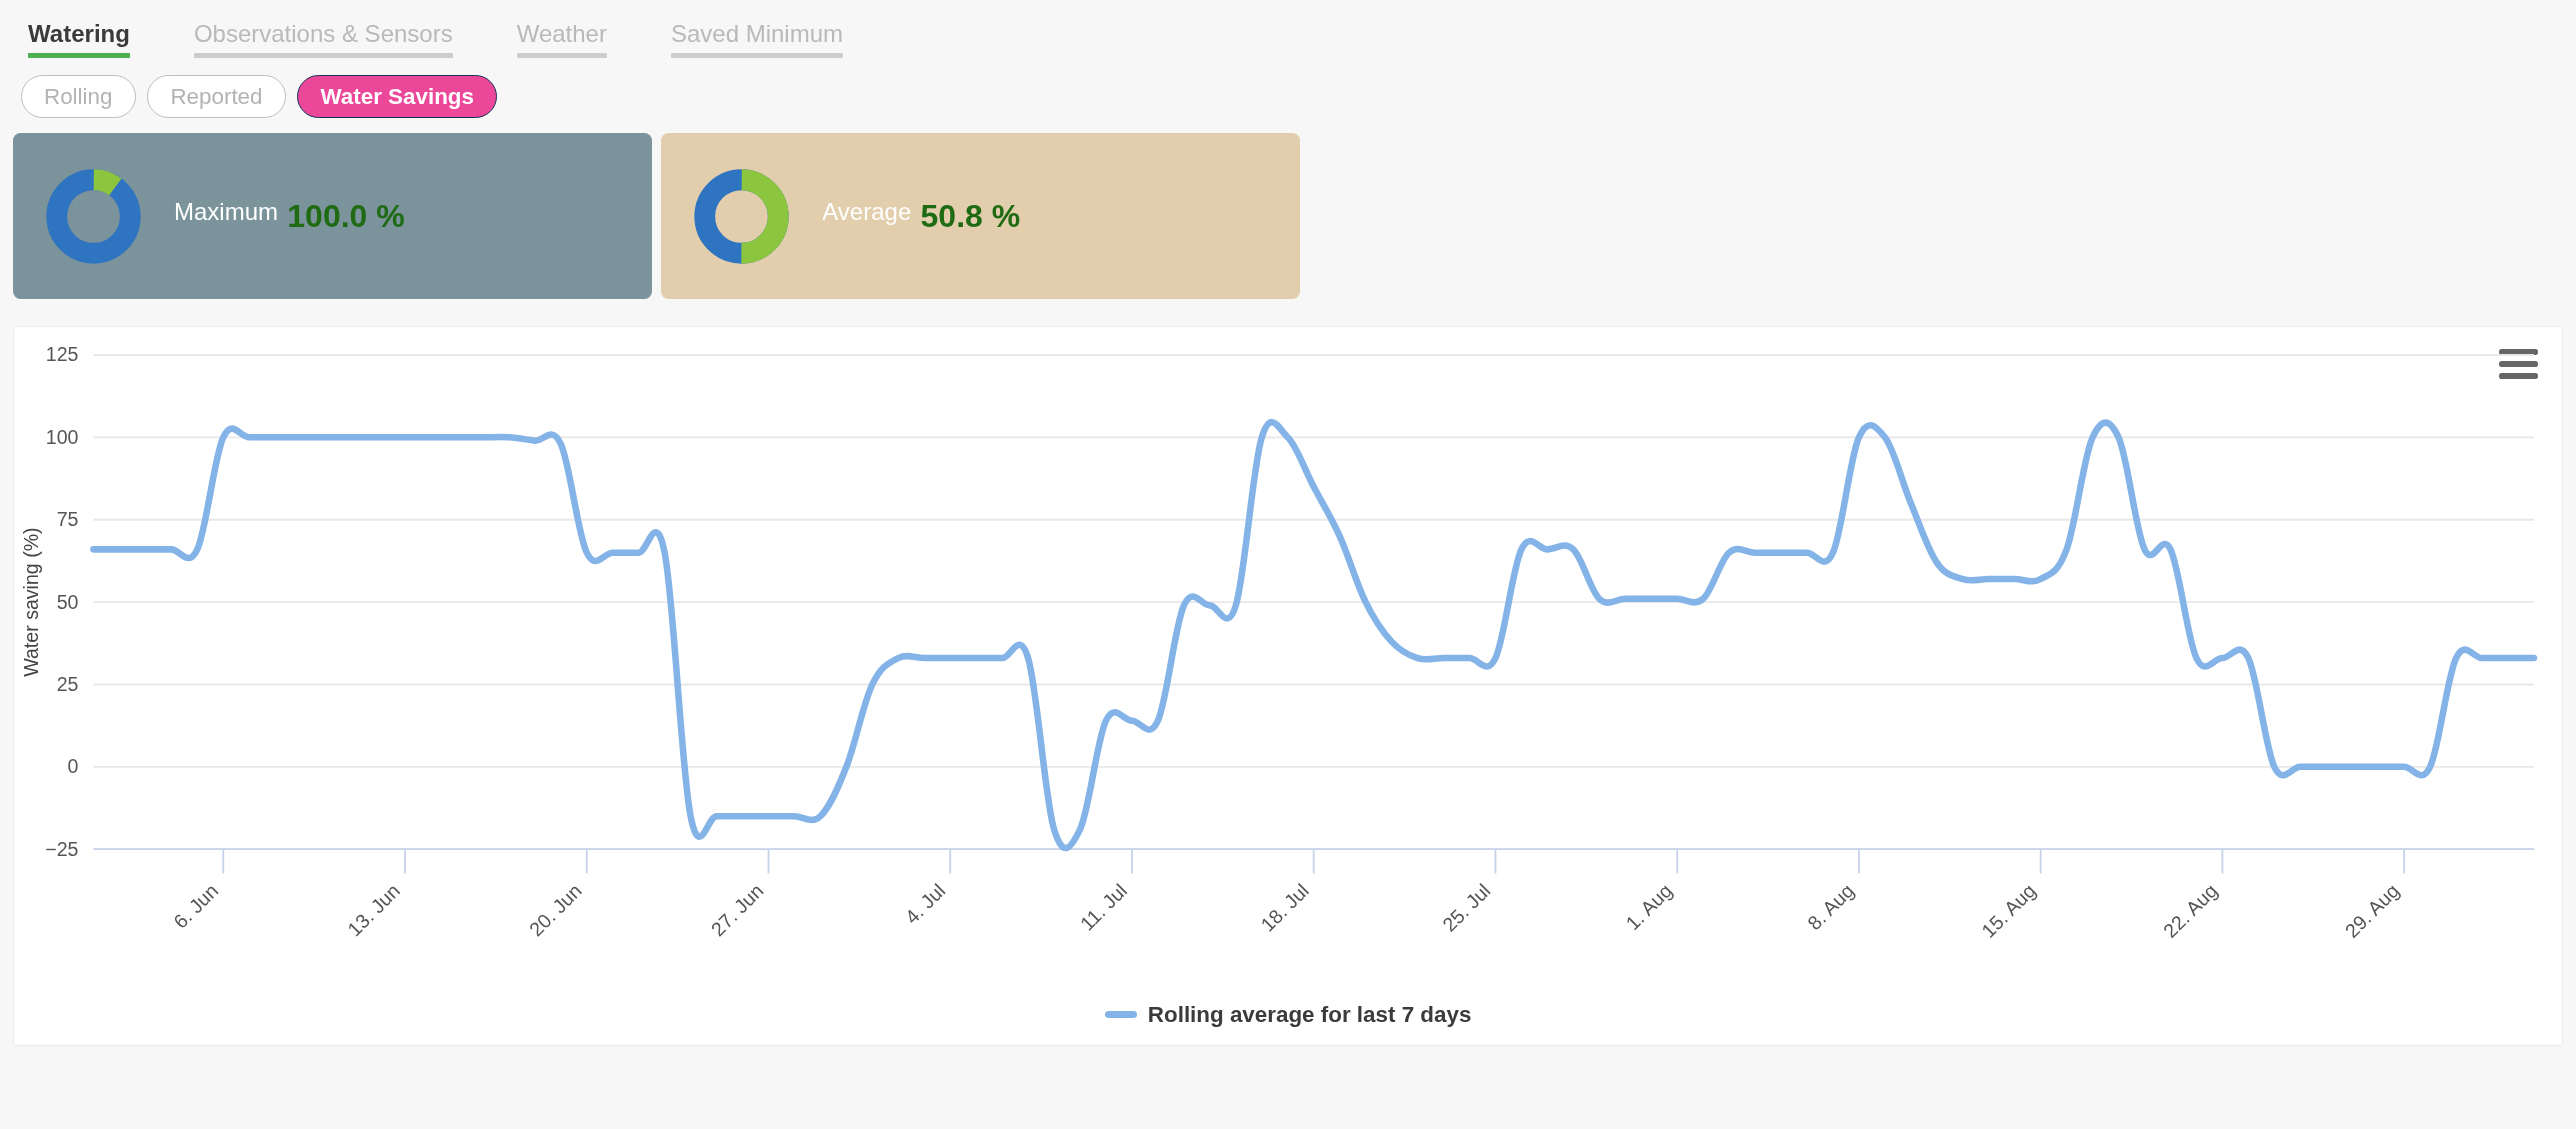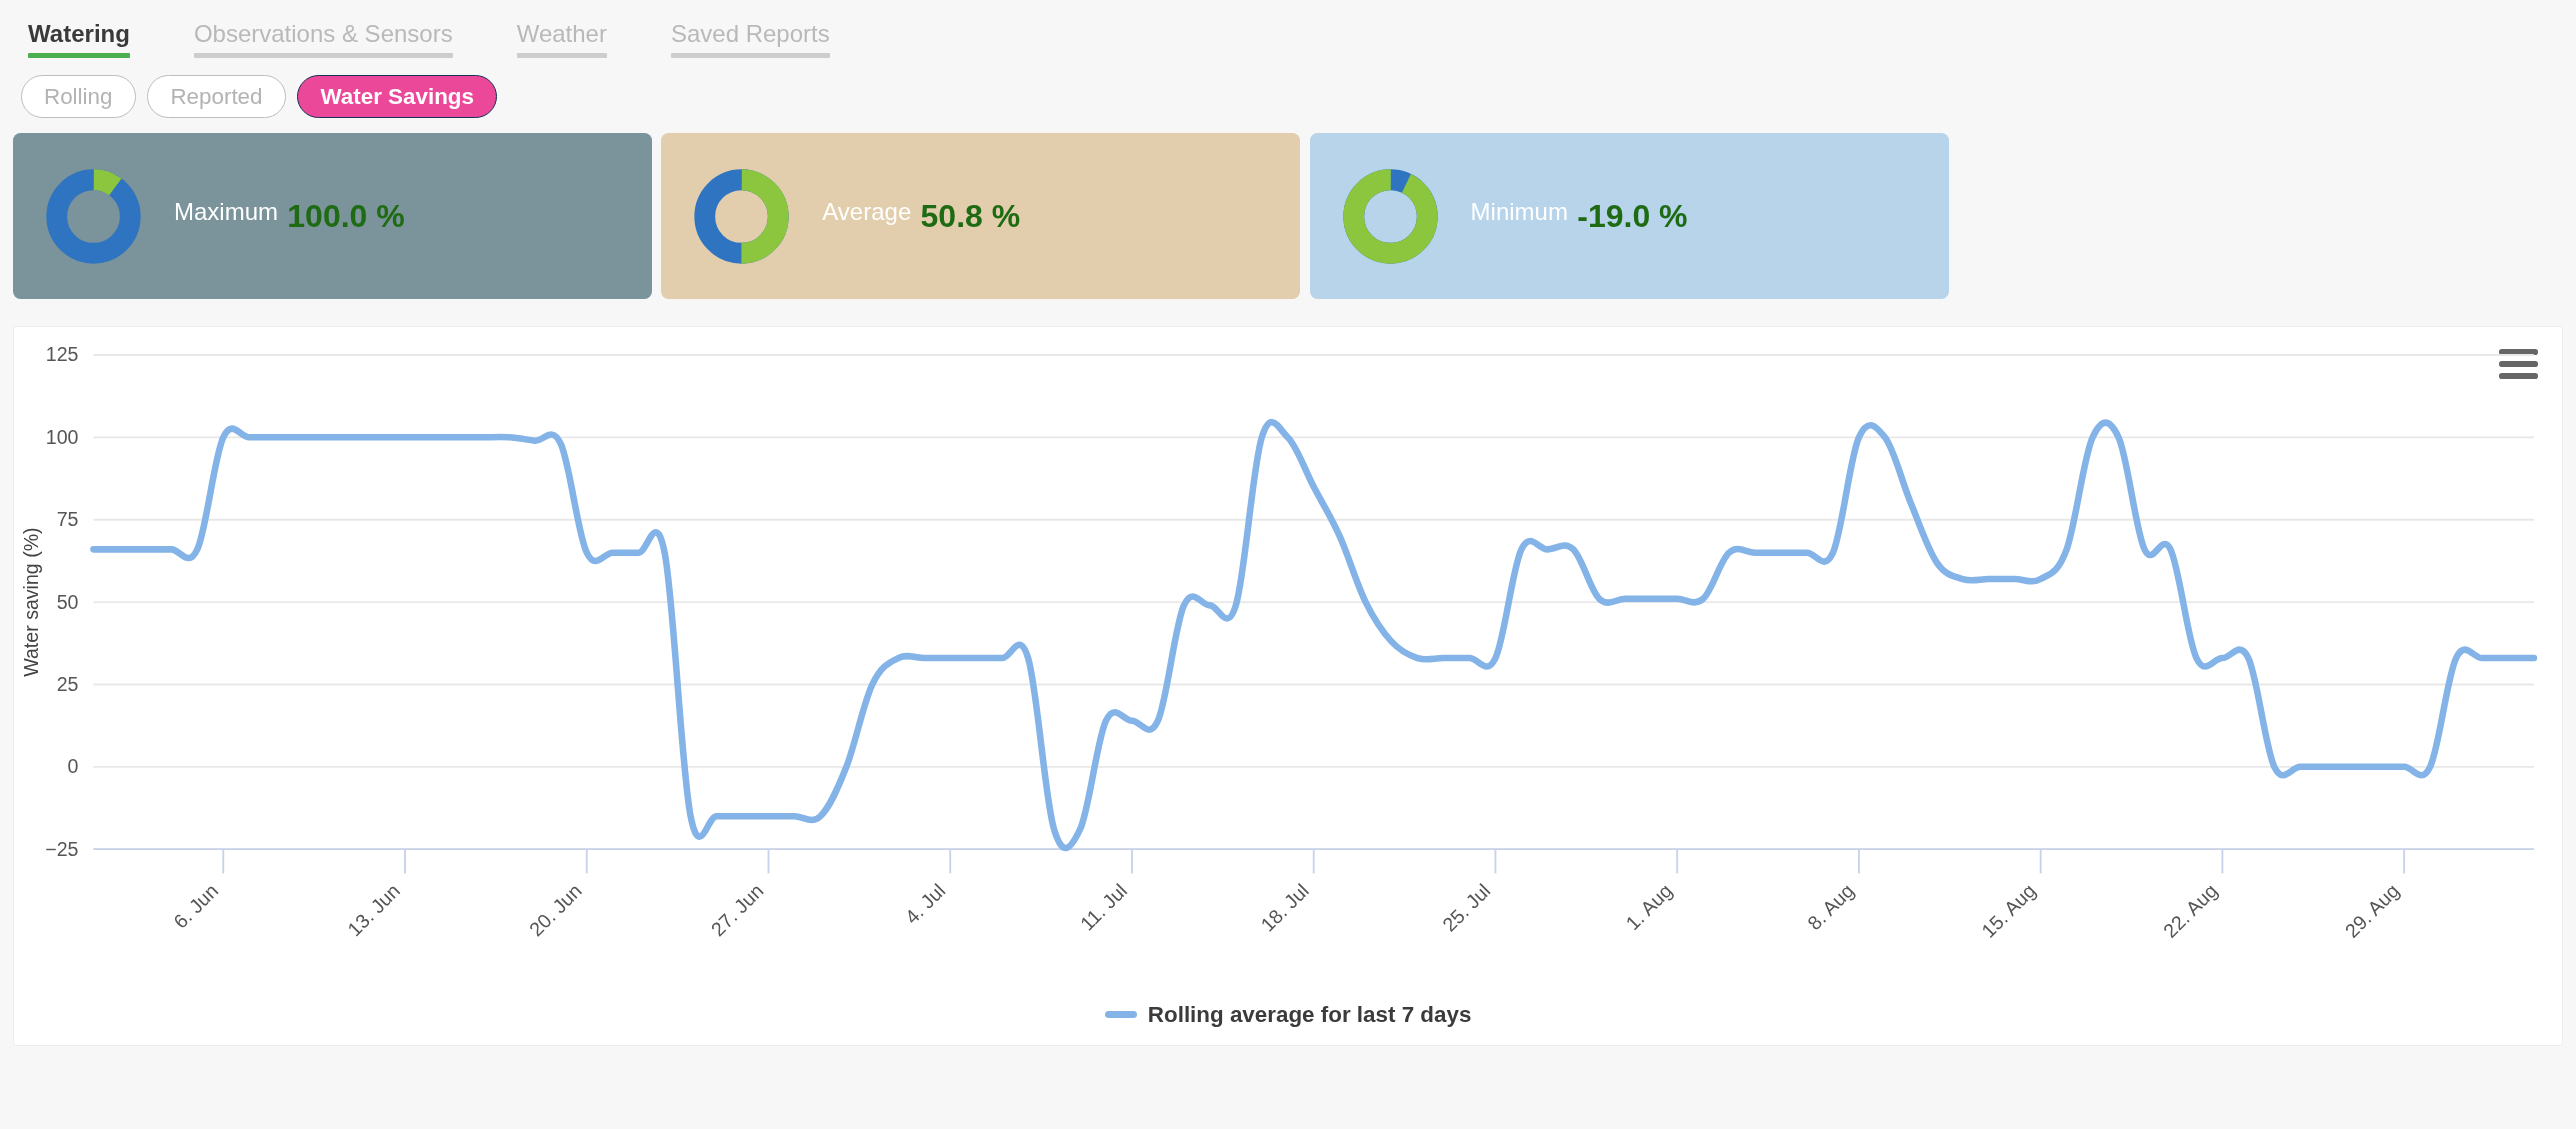--- a/index.html
+++ b/index.html
@@ -158,21 +158,21 @@
   </div>
   <div class="tab">
     <span>Observations &amp; Sensors</span>
     <span class="under"></span>
   </div>
   <div class="tab">
     <span>Weather</span>
     <span class="under"></span>
   </div>
   <div class="tab">
-    <span>Saved Reports</span>
+    <span>Saved Minimum</span>
     <span class="under"></span>
   </div>
 </div>
 
 <div class="pillrow">
   <div class="pill">Rolling</div>
   <div class="pill">Reported</div>
   <div class="pill selected" style="background: #ec4899; border-color: rgb(20, 50, 87);">Water Savings</div>
 </div>
 
@@ -193,30 +193,20 @@
     <svg class="donut" viewBox="0 0 42 42">
       <circle cx="21" cy="21" r="15.915" fill="none" stroke="#2f74c0" stroke-width="9"></circle>
       <circle id="d1" cx="21" cy="21" r="15.915" fill="none" stroke="#8cc63e" stroke-width="9" stroke-dasharray="50 50" stroke-dashoffset="25"></circle>
     </svg>
     <div class="meta">
       <div class="klabel">Average</div>
       <div class="kvalue" style="color: rgb(30, 107, 20);">50.8 %</div>
     </div>
   </div>
 
-  <div class="card" id="card2" style="background: rgb(183, 212, 234);">
-    <svg class="donut" viewBox="0 0 42 42">
-      <circle cx="21" cy="21" r="15.915" fill="none" stroke="#2f74c0" stroke-width="9"></circle>
-      <circle id="d2" cx="21" cy="21" r="15.915" fill="none" stroke="#8cc63e" stroke-width="9" stroke-dasharray="93 7" stroke-dashoffset="18"></circle>
-    </svg>
-    <div class="meta">
-      <div class="klabel">Minimum</div>
-      <div class="kvalue" style="color: rgb(30, 107, 20);">-19.0 %</div>
-    </div>
-  </div>
 
 </div>
 
 <div class="chartpanel">
 
   <div class="hamburger">
     <span></span>
     <span></span>
     <span></span>
   </div>

